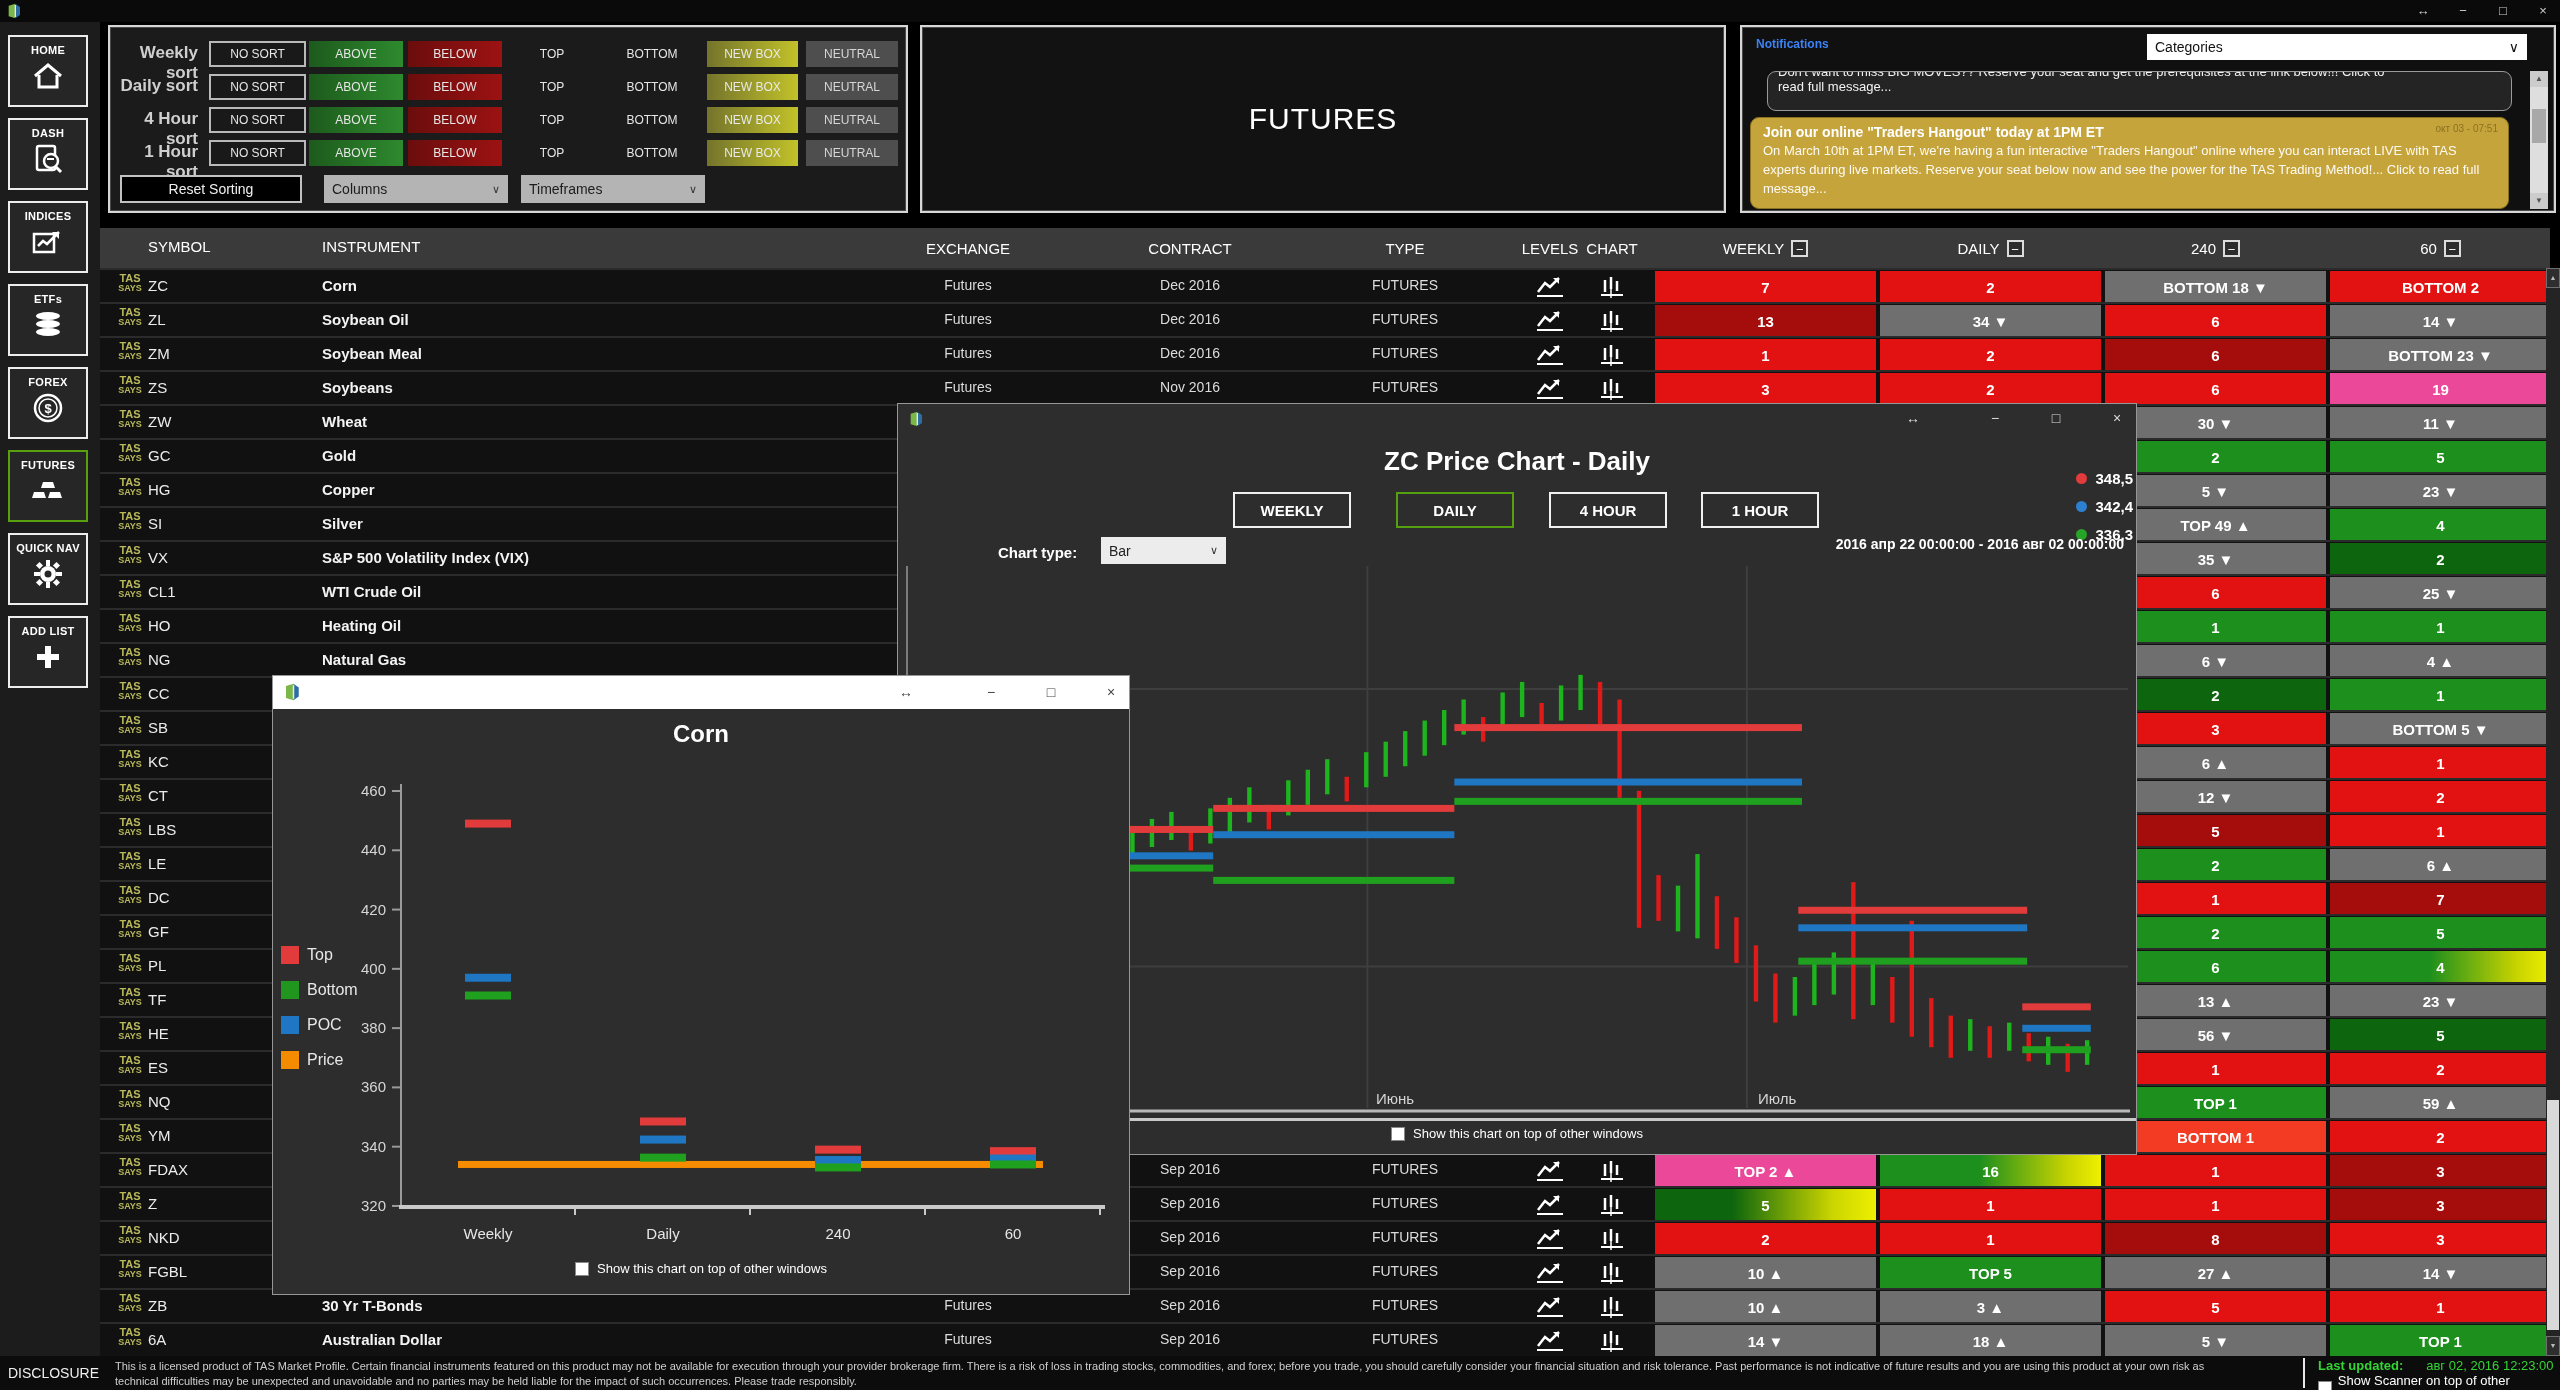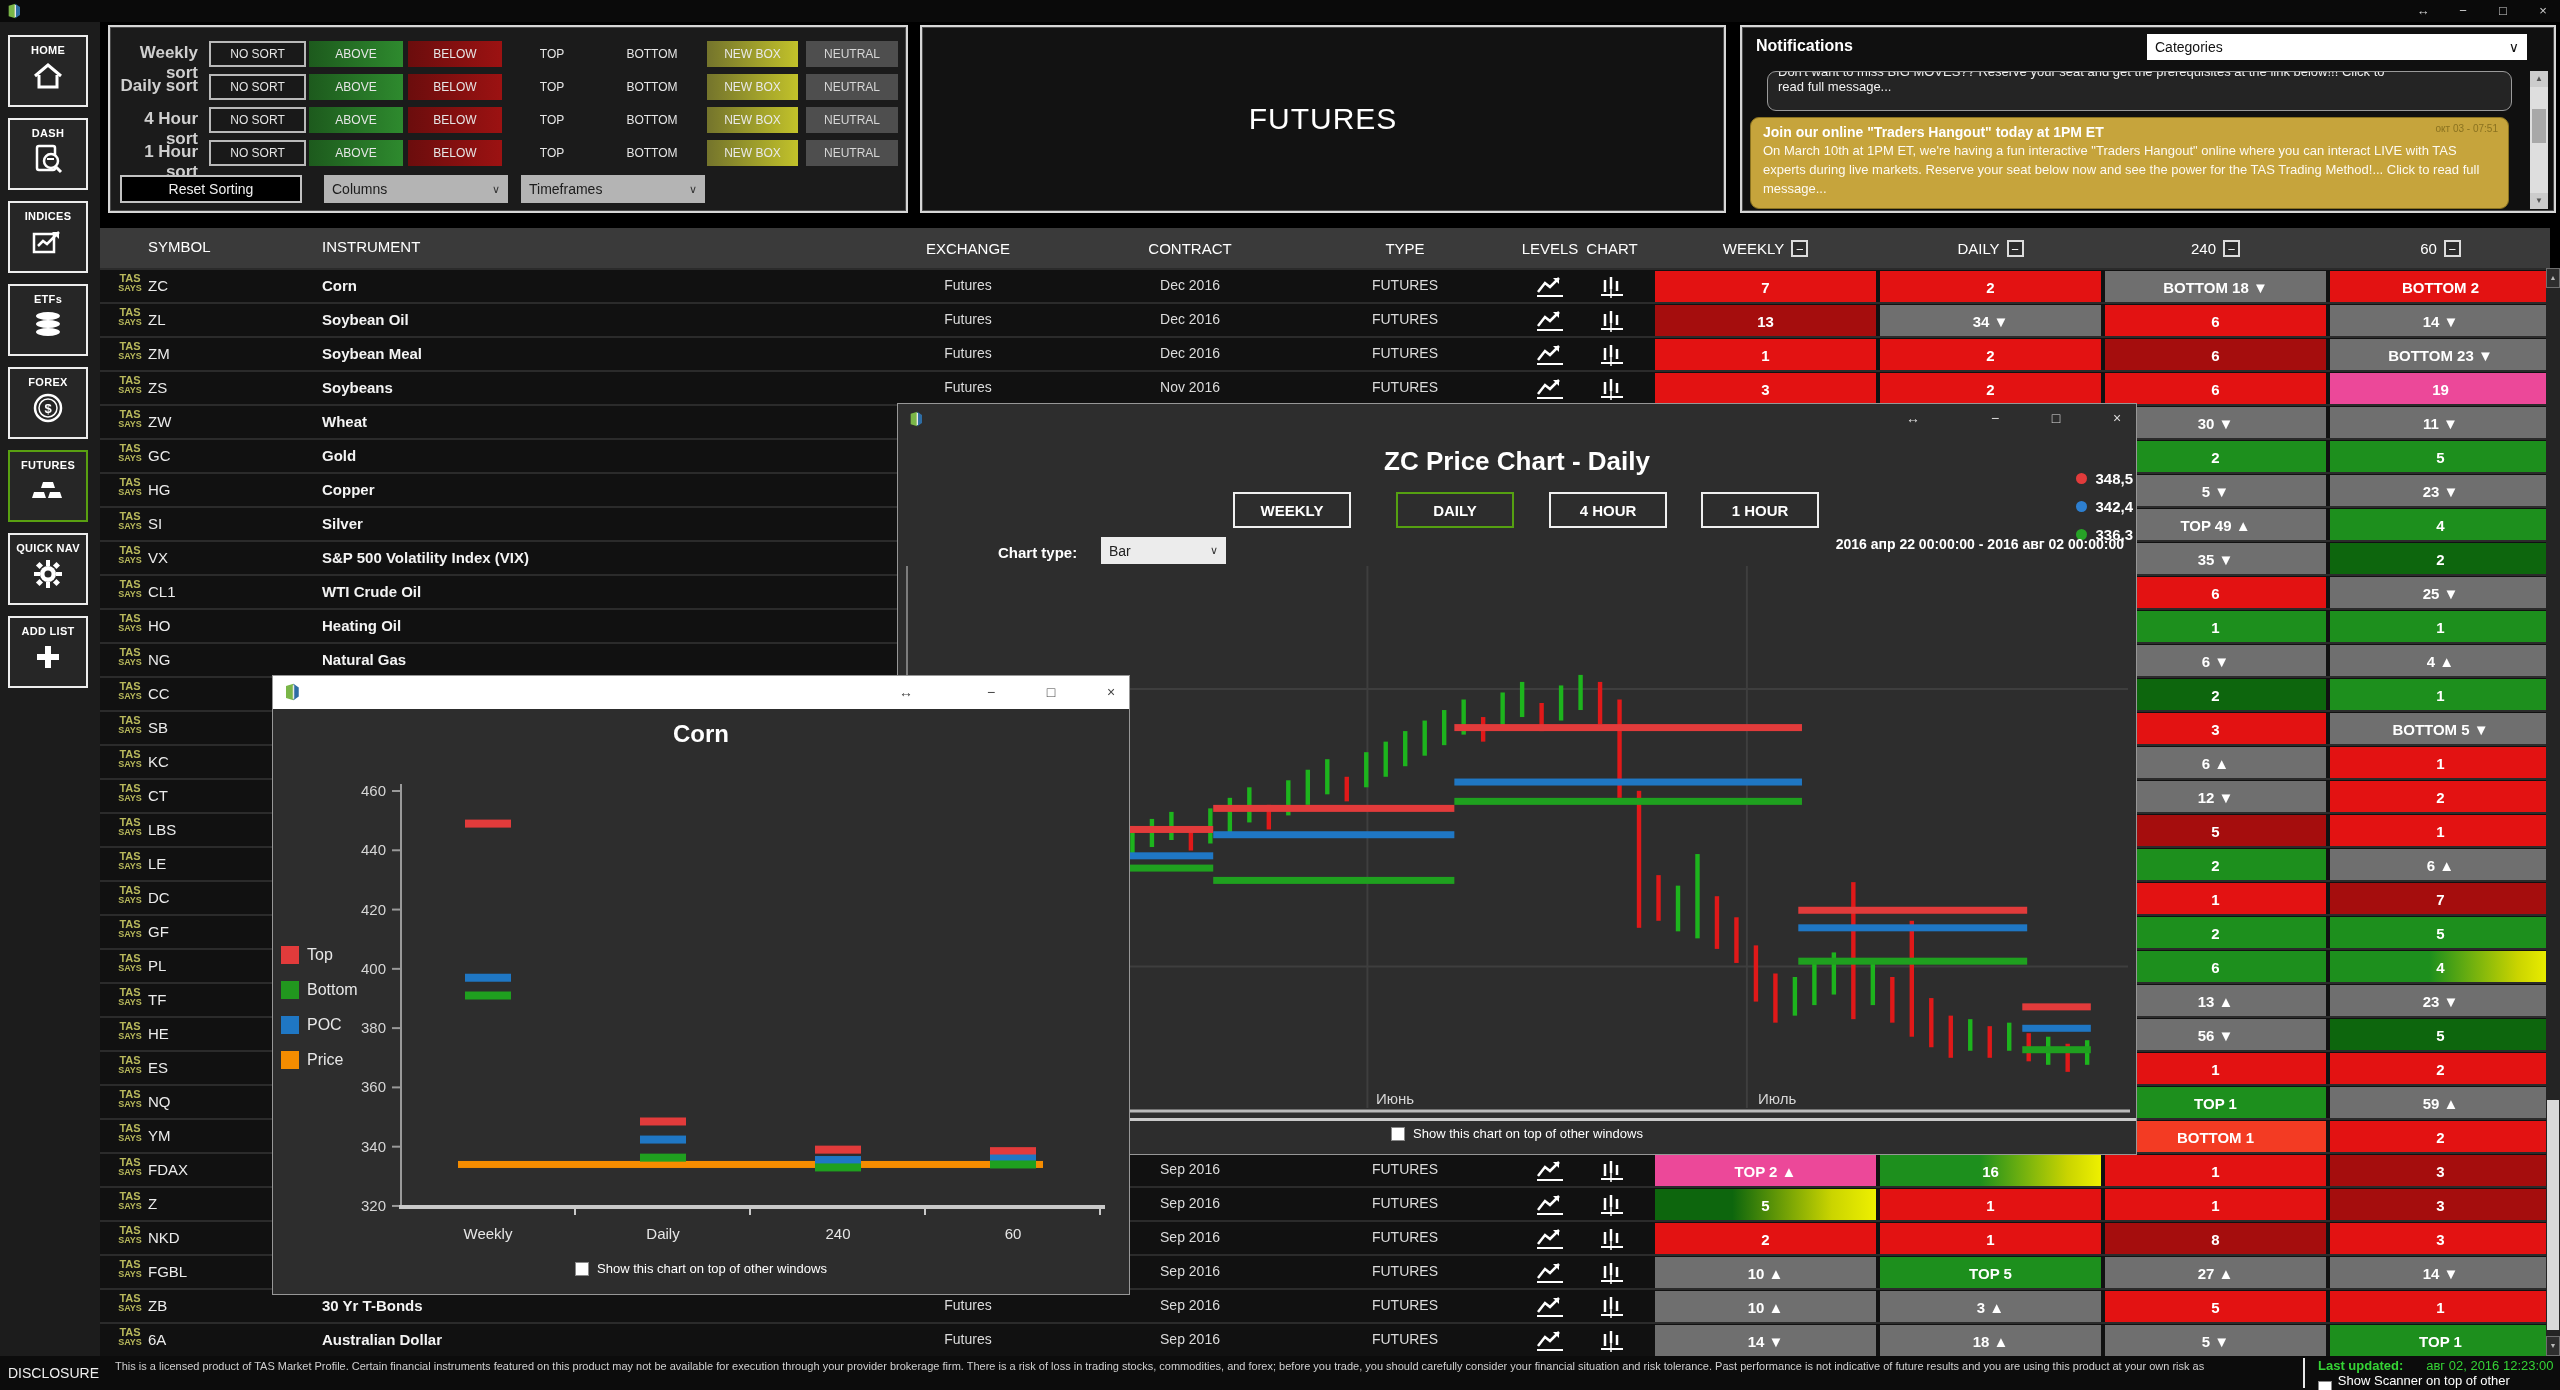--- a/index.html
+++ b/index.html
@@ -35,21 +35,21 @@
   .b-neutral{background:#4e4e4e;color:#d6d6d6;}
   .sort-ctl-btn{position:absolute;border:2px solid #c2c2c2;background:#000000;color:#f0f0f0;
         font-size:14px;display:flex;align-items:center;justify-content:center;box-sizing:border-box;cursor:pointer;}
   .dropdown{position:absolute;background:#b4b4b4;color:#1c1c1c;font-size:14px;display:flex;
         align-items:center;padding:0 8px;justify-content:space-between;box-sizing:border-box;cursor:pointer;gap:24px;}
   .dropdown .chev{font-size:11px;color:#333;}
   #futpanel{left:920px;top:25px;width:806px;height:188px;background:#121212;
             display:flex;align-items:center;justify-content:center;}
   #futpanel .big{font-size:30px;font-weight:normal;letter-spacing:1px;color:#fff;}
   #notifpanel{left:1740px;top:25px;width:816px;height:188px;background:#101010;}
-  #notif-title{position:absolute;left:14px;top:10px;font-size:16px;font-weight:bold;color:#ffffff;}
+  #notif-title{position:absolute;left:14px;top:10px;font-size:12px;font-weight:bold;color:#3b82f6;}
   #notif-cat{position:absolute;left:405px;top:7px;width:380px;height:26px;background:#fff;color:#111;
              font-size:14px;display:flex;align-items:center;justify-content:space-between;
              padding:0 8px;box-sizing:border-box;cursor:pointer;}
   .notif-card{position:absolute;border-radius:9px;box-sizing:border-box;overflow:hidden;}
   #notif-card1{left:25px;top:44px;width:745px;height:40px;background:#242424;border:1px solid #9a9a9a;
                color:#f2f2f2;font-size:13px;padding:0 10px;}
   #notif-card1 .clip{margin-top:-8px;white-space:nowrap;}
   #notif-card2{left:8px;top:90px;width:759px;height:92px;background:#c6a43c;border:1px solid #8a7220;
                color:#fdfaf2;font-size:13px;padding:4px 12px;line-height:1.45;}
   #notif-card2 .t{font-weight:bold;font-size:14px;color:#ffffff;}
@@ -902,20 +902,21 @@
 
   <div id="mainscroll" class="abs">
     <div class="box" style="top:0;">▲</div>
     <div class="thumb" style="top:832px;height:230px;"></div>
     <div class="box" style="bottom:0;">▼</div>
   </div>
 
   <div id="bottombar" class="abs">
     <span id="disc-lbl">DISCLOSURE</span>
     <span class="disc-line" style="top:4px;">This is a licensed product of TAS Market Profile. Certain financial instruments featured on this product may not be available for execution through your provider brokerage firm. There is a risk of loss in trading stocks, commodities, and forex; before you trade, you should carefully consider your financial situation and risk tolerance. Past performance is not indicative of future results and you are using this product at your own risk as</span>
+    <span class="disc-line" style="top:19px;">technical difficulties may be unexpected and unavoidable and no parties may be held liable for the impact of such occurrences. Please trade responsibly.</span>
     <span id="bb-div"></span>
     <span id="lastupd">
       <b>Last updated:</b><span>авг 02, 2016 12:23:00</span>
     </span>
     <span id="scanchk">
       <span class="cb"></span>
       <span>Show Scanner on top of other windows</span>
     </span>
   </div>
 

